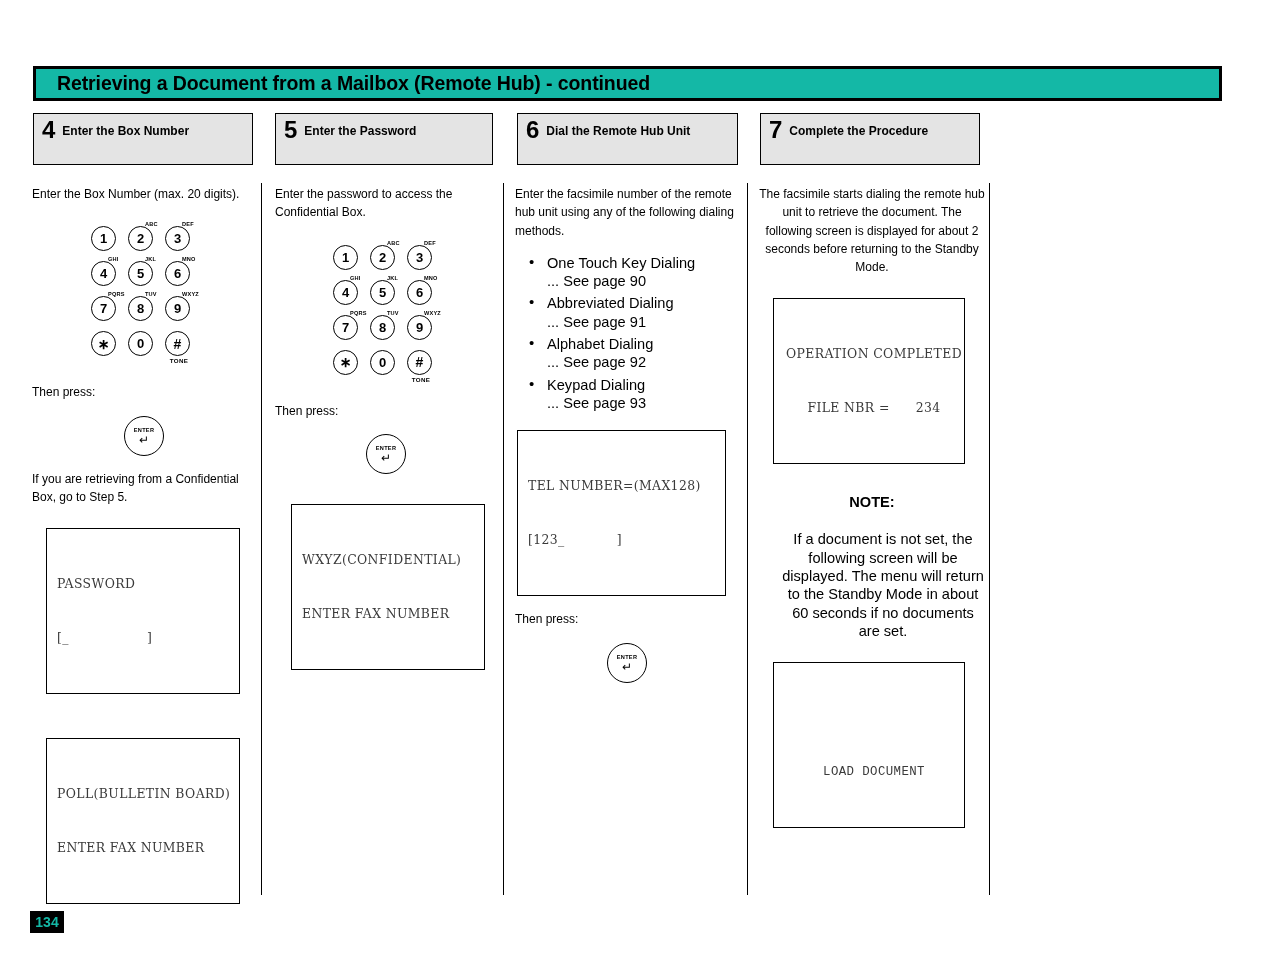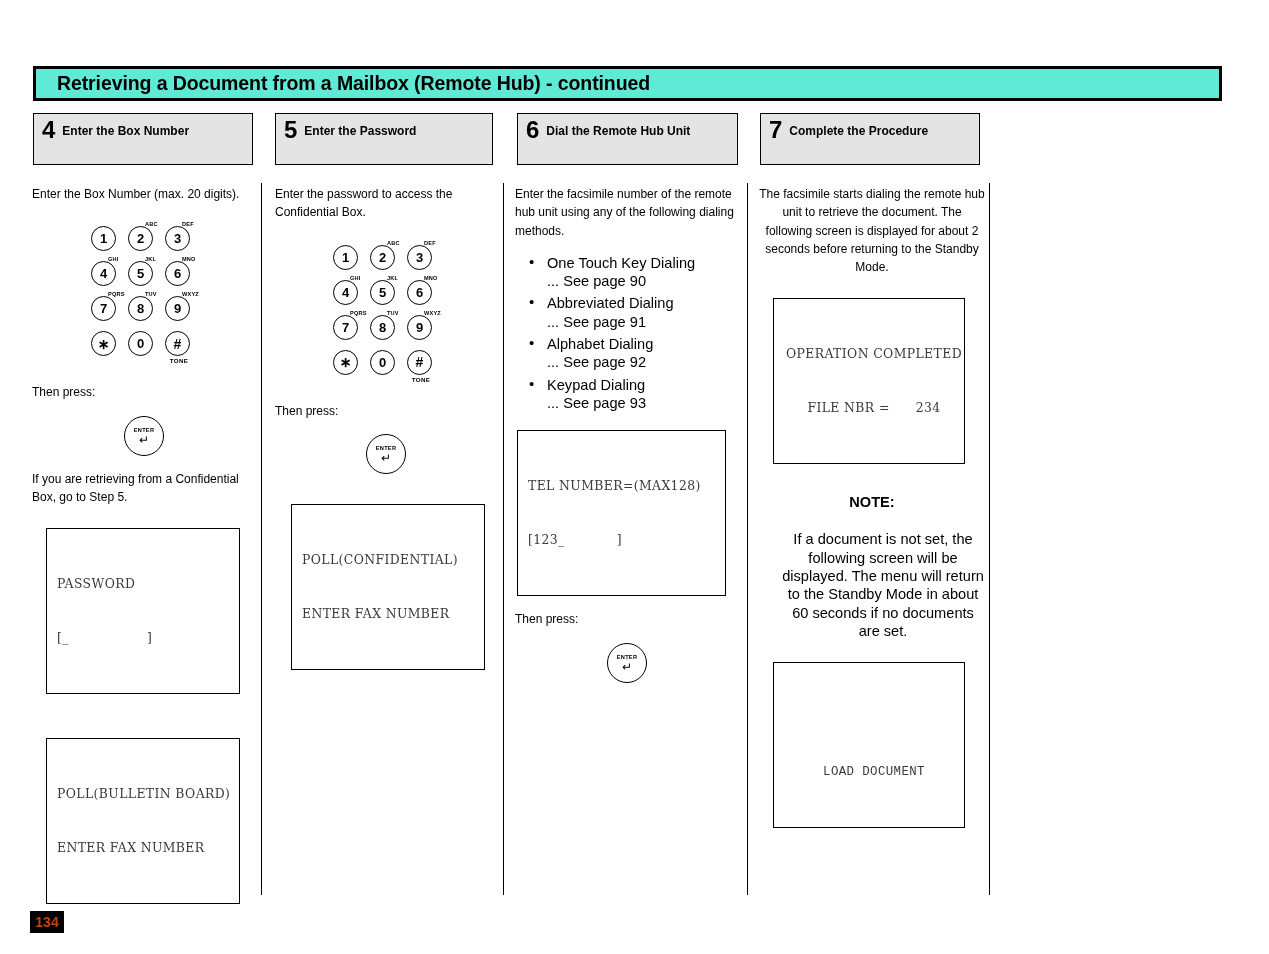--- a/index.html
+++ b/index.html
@@ -17,21 +17,21 @@
   }
 
   
   #title-bar {
     position: absolute;
     left: 33px;
     top: 66px;
     width: 1189px;
     height: 35px;
     border: 3px solid #000;
-    background: #5eead4;
+    background: #14b8a6;
     box-sizing: border-box;
     display: flex;
     align-items: center;
   }
   #title-bar .title-text {
     font-size: 19.5px;
     font-weight: bold;
     letter-spacing: -0.1px;
     padding-left: 21px;
   }
@@ -229,21 +229,21 @@
   }
 
   
   #page-number {
     position: absolute;
     left: 30px;
     top: 911px;
     width: 34px;
     height: 22px;
     background: #000;
-    color: #c2410c;
+    color: #14b8a6;
     font-size: 14px;
     font-weight: bold;
     display: flex;
     align-items: center;
     justify-content: center;
   }
 </style>
 </head>
 <body>
 
@@ -409,21 +409,21 @@
       </div>
     </div>
   <div class="spacer-m"></div>
   <p class="body-text">Then press:</p>
   <div class="enter-btn">
       <span class="lbl">ENTER</span>
       <span class="arrow">↵</span>
     </div>
   <div class="spacer-l"></div>
   <div class="lcd" style="width:194px;margin-left:16px;">
-    <span class="line">POLL(CONFIDENTIAL)</span>
+    <span class="line">WXYZ(CONFIDENTIAL)</span>
     <span class="line">ENTER FAX NUMBER</span>
   </div>
 </div>
 
 <div class="column" id="column-2">
   <p class="body-text">Enter the facsimile number of the remote hub unit using any of the following dialing methods.</p>
   <ul class="bullets">
     <li>
       <span class="dot">•</span>
       <span>One Touch Key Dialing</span>

